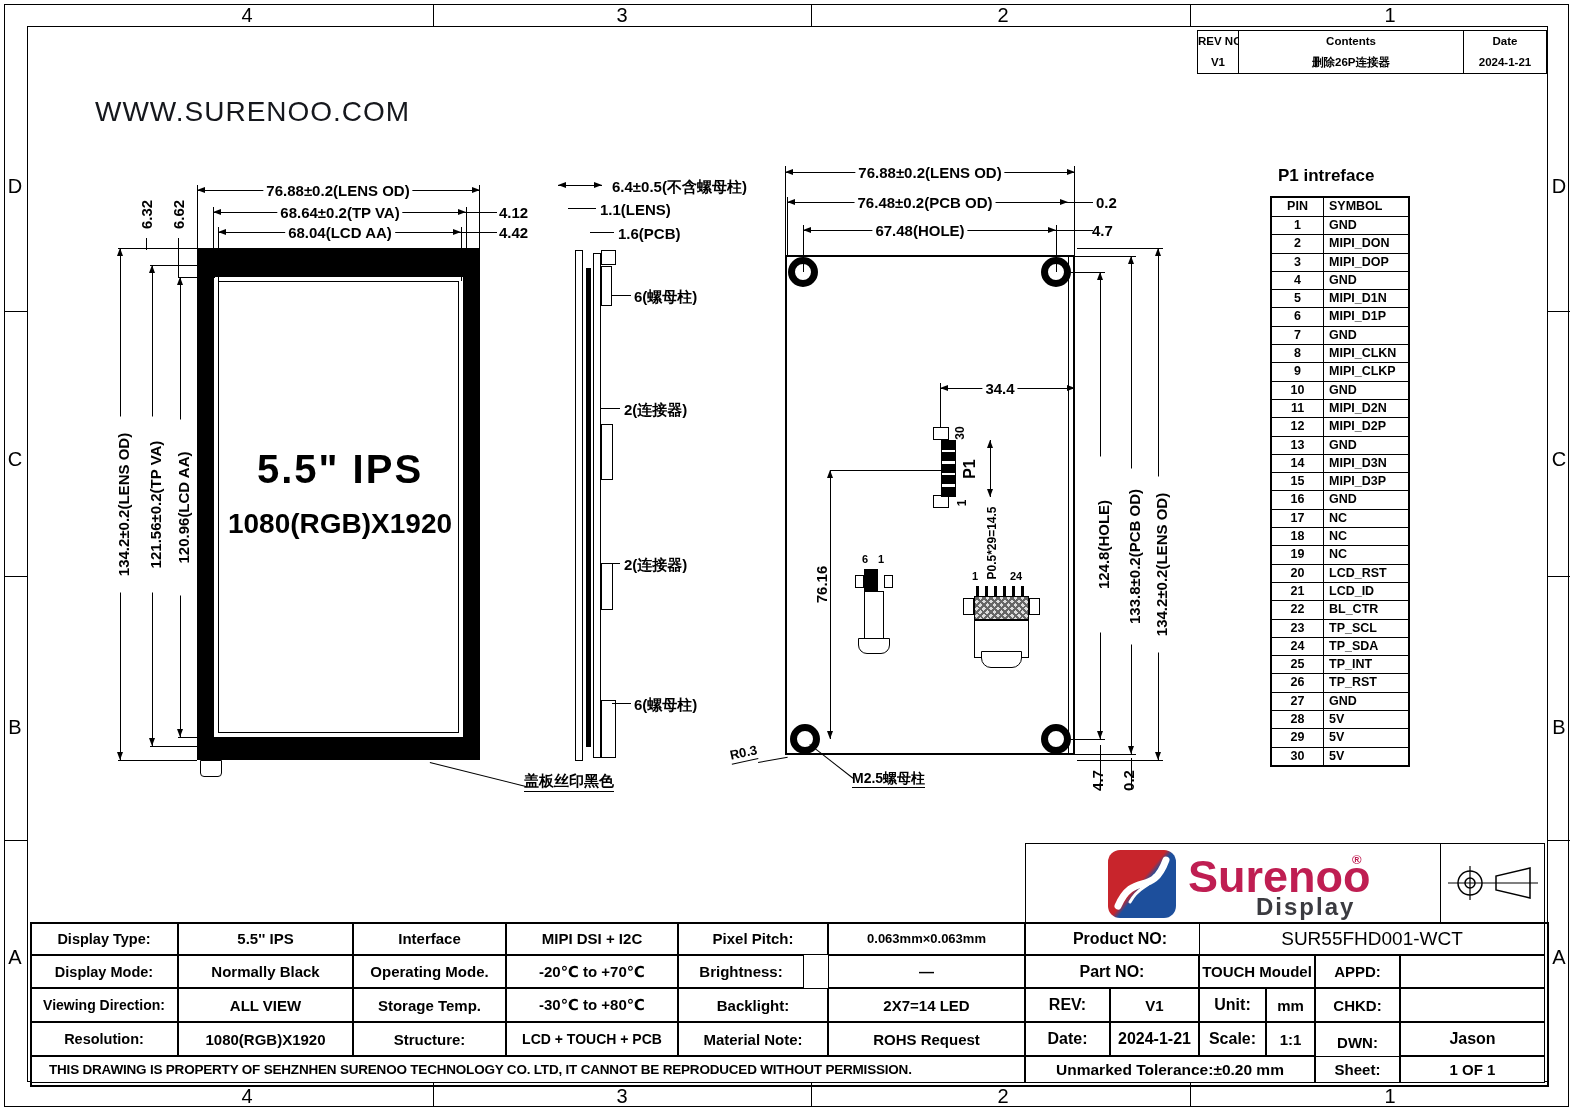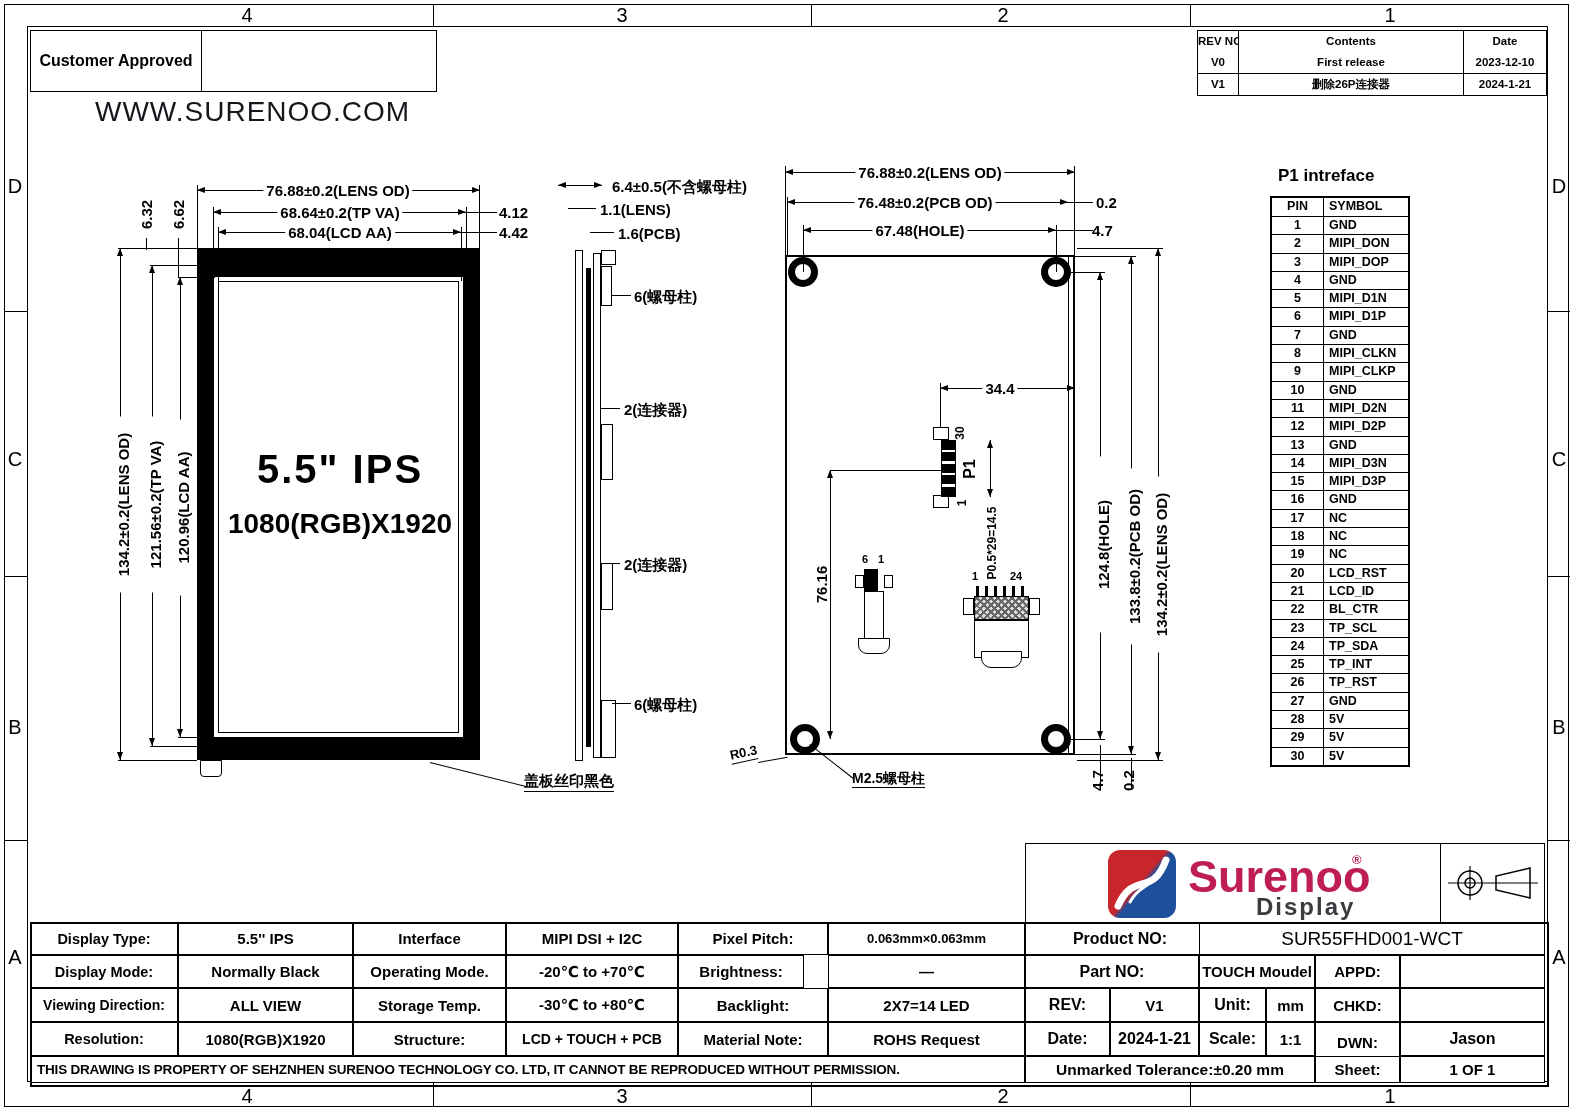--- a/index.html
+++ b/index.html
@@ -37,21 +37,21 @@
   .pin-table{position:absolute;left:1270px;top:196px;width:136px;border:2px solid #000;background:#fff;}
   .pin-row{display:flex;height:17.3px;border-top:1px solid #000;}
   .pin-row.pin-head{border-top:0;height:18px;}
   .pc{box-sizing:border-box;font-weight:700;font-size:12.5px;line-height:17px;white-space:nowrap;}
   .pin-col{width:52px;border-right:1px solid #000;text-align:center;}
   .sym-col{flex:1;padding-left:5px;text-align:left;}
   
   .cell{position:absolute;box-sizing:border-box;border:1px solid #000;display:flex;align-items:center;justify-content:center;font-weight:700;font-size:15px;background:#fff;white-space:nowrap;}
   .cell.thin{font-weight:400;font-size:19px;}
   .spec-outline{position:absolute;left:30px;top:922px;width:1515px;height:161px;border:2px solid #000;pointer-events:none;background:transparent;}
-  .notice{justify-content:flex-start;padding-left:6px;font-size:13.5px;letter-spacing:-0.2px;}
+  .notice{justify-content:flex-start;padding-left:18px;font-size:13.5px;letter-spacing:-0.2px;}
   .logo-word{position:absolute;font-weight:700;font-size:45px;letter-spacing:0;}
   .logo-sub{position:absolute;font-size:24px;font-weight:700;letter-spacing:2px;}
 </style>
 </head>
 <body>
 
 <div class="sheet">
 
   <b class="abs" style="left:4px;top:4px;width:1565px;height:1103px;border:1px solid #000;"></b>
   <b class="abs" style="left:27px;top:26px;width:1521px;height:1056px;border:1.5px solid #000;"></b>
@@ -79,37 +79,29 @@
   <span class="zone" style="left:1390px;top:1096px;">1</span>
   <span class="zone" style="left:15px;top:186px;">D</span>
   <span class="zone" style="left:15px;top:459px;">C</span>
   <span class="zone" style="left:15px;top:727px;">B</span>
   <span class="zone" style="left:15px;top:957px;">A</span>
   <span class="zone" style="left:1559px;top:186px;">D</span>
   <span class="zone" style="left:1559px;top:459px;">C</span>
   <span class="zone" style="left:1559px;top:727px;">B</span>
   <span class="zone" style="left:1559px;top:957px;">A</span>
 
-  <div class="cust">
-    <div class="c1">Customer Approved</div>
-  </div>
   <div class="site">WWW.SURENOO.COM</div>
 
   <div class="rev-table">
     <div class="rev-row">
       <div class="rc rc1">REV NO.</div>
       <div class="rc rc2">Contents</div>
       <div class="rc rc3">Date</div>
     </div>
     <div id="rev-rows">
-        <div class="rev-row">
-          <div class="rc rc1">V0</div>
-          <div class="rc rc2">First release</div>
-          <div class="rc rc3">2023-12-10</div>
-        </div>
         <div class="rev-row">
           <div class="rc rc1">V1</div>
           <div class="rc rc2">删除26P连接器</div>
           <div class="rc rc3">2024-1-21</div>
         </div>
       </div>
   </div>
 
   <div class="abs" style="left:197px;top:248px;width:283px;height:512px;background:#000;"></div>
   <div class="abs" style="left:214px;top:277px;width:249px;height:460px;background:#fff;"></div>

